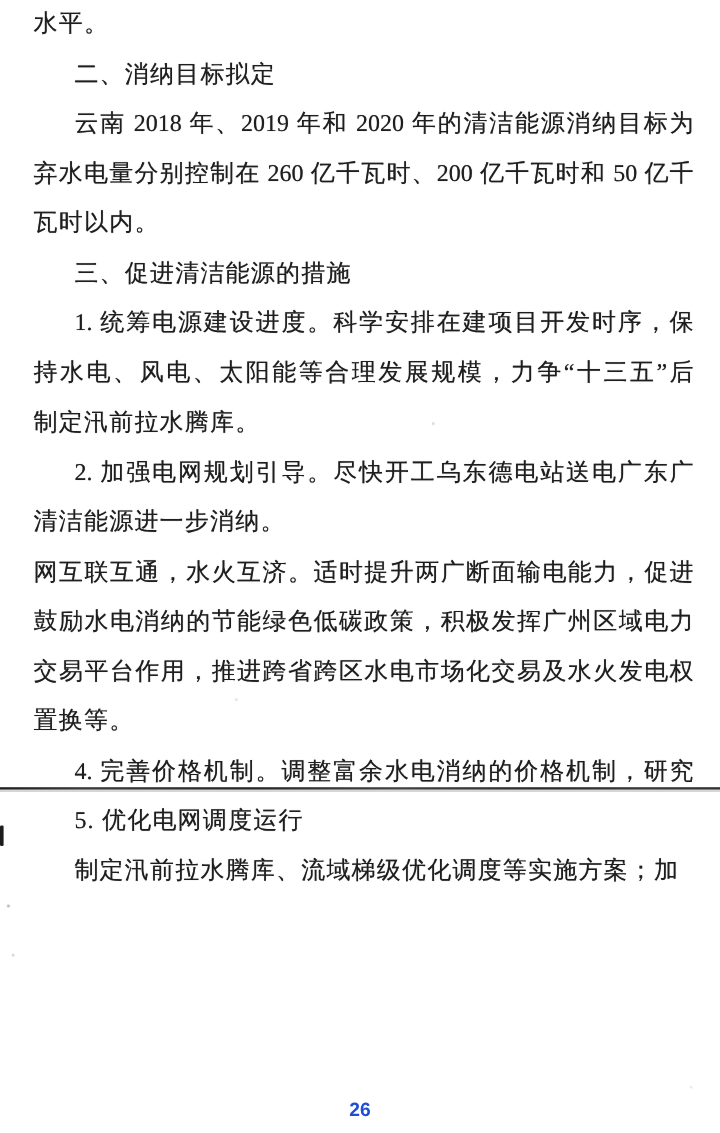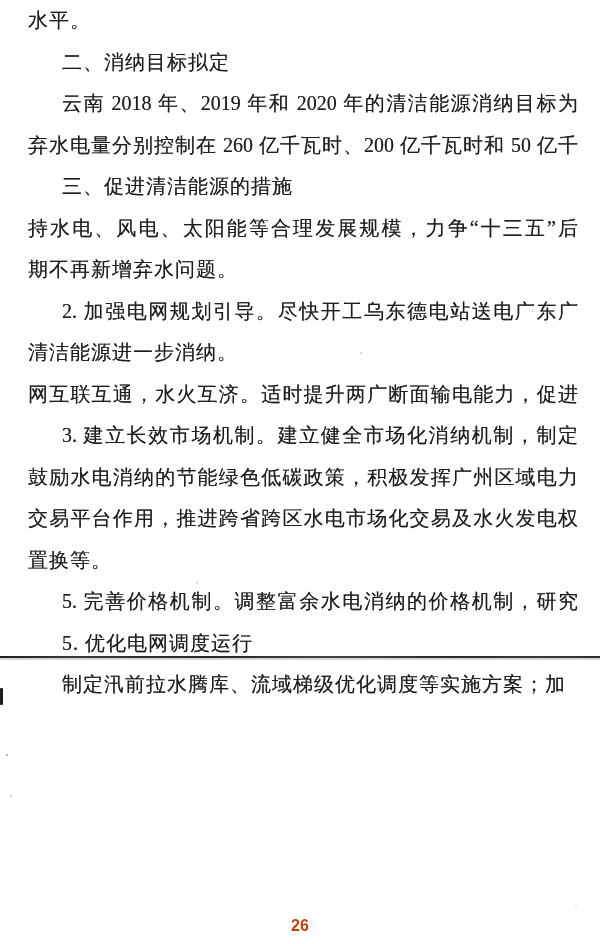--- a/index.html
+++ b/index.html
@@ -72,43 +72,44 @@
   .page-number {
     position: absolute;
     left: 0;
     top: 917px;
     width: 600px;
     text-align: center;
     font-family: "Liberation Sans", "DejaVu Sans", sans-serif;
     font-weight: 600;
     font-size: 16px;
     line-height: 17px;
-    color: #c2410c;
+    color: #1d4ed8;
   }
 </style>
 </head>
 <body>
 
 <div class="page" style="background: rgb(255, 255, 255); color: rgb(30, 30, 30);">
   <div class="content" id="doc-content">
       <div class="line body">水平。</div>
       <div class="line heading indent">二、消纳目标拟定</div>
       <div class="line body indent fill">云南 2018 年、2019 年和 2020 年的清洁能源消纳目标为</div>
       <div class="line body fill">弃水电量分别控制在 260 亿千瓦时、200 亿千瓦时和 50 亿千</div>
+      <div class="line body">瓦时以内。</div>
       <div class="line heading indent">三、促进清洁能源的措施</div>
+      <div class="line body indent fill">1. 统筹电源建设进度。科学安排在建项目开发时序，保</div>
       <div class="line body fill">持水电、风电、太阳能等合理发展规模，力争“十三五”后</div>
-      <div class="line body">期不再新增弃水问题。</div>
+      <div class="line body">制定汛前拉水腾库。</div>
       <div class="line body indent fill">2. 加强电网规划引导。尽快开工乌东德电站送电广东广</div>
       <div class="line body">清洁能源进一步消纳。</div>
       <div class="line body fill">网互联互通，水火互济。适时提升两广断面输电能力，促进</div>
-      <div class="line body indent fill">3. 建立长效市场机制。建立健全市场化消纳机制，制定</div>
       <div class="line body fill">鼓励水电消纳的节能绿色低碳政策，积极发挥广州区域电力</div>
       <div class="line body fill">交易平台作用，推进跨省跨区水电市场化交易及水火发电权</div>
       <div class="line body">置换等。</div>
-      <div class="line body indent fill">5. 完善价格机制。调整富余水电消纳的价格机制，研究</div>
+      <div class="line body indent fill">4. 完善价格机制。调整富余水电消纳的价格机制，研究</div>
       <div class="line body indent">5. 优化电网调度运行</div>
       <div class="line body indent">制定汛前拉水腾库、流域梯级优化调度等实施方案；加</div>
     </div>
   <div class="scan-line"></div>
   <div class="edge-mark" style="background: rgb(29, 29, 29);"></div>
   <div class="specks"></div>
   <div class="page-number">26</div>
 </div>
 
 </body></html>

